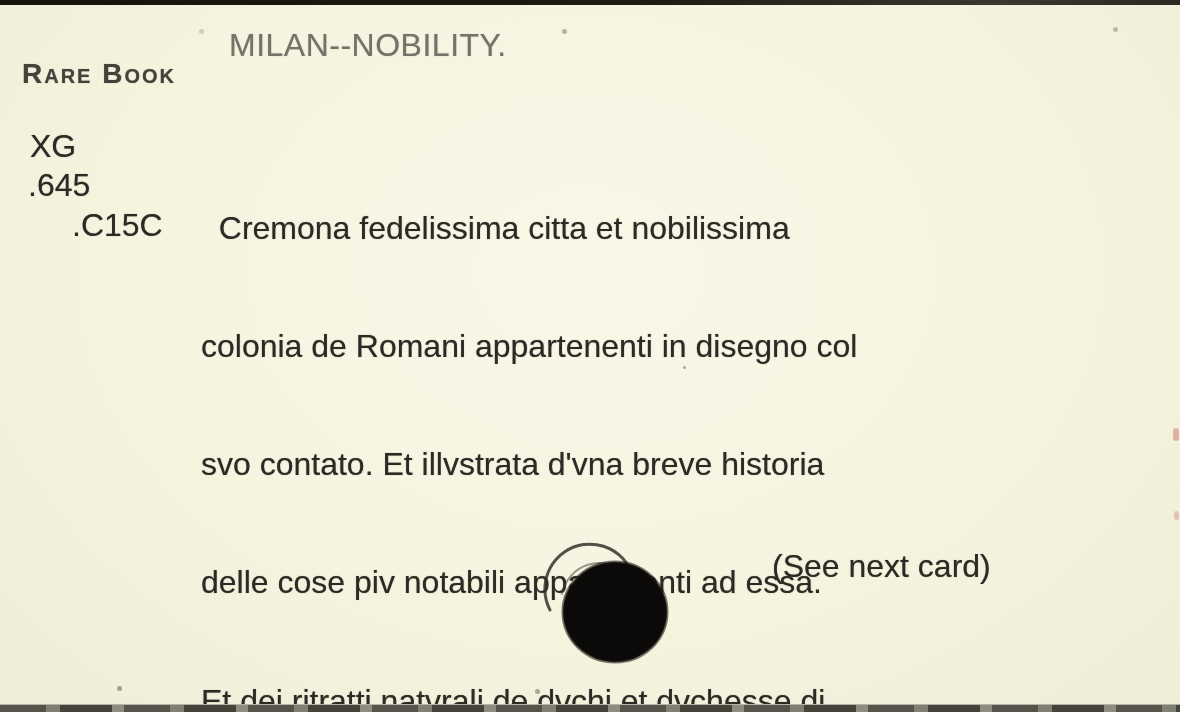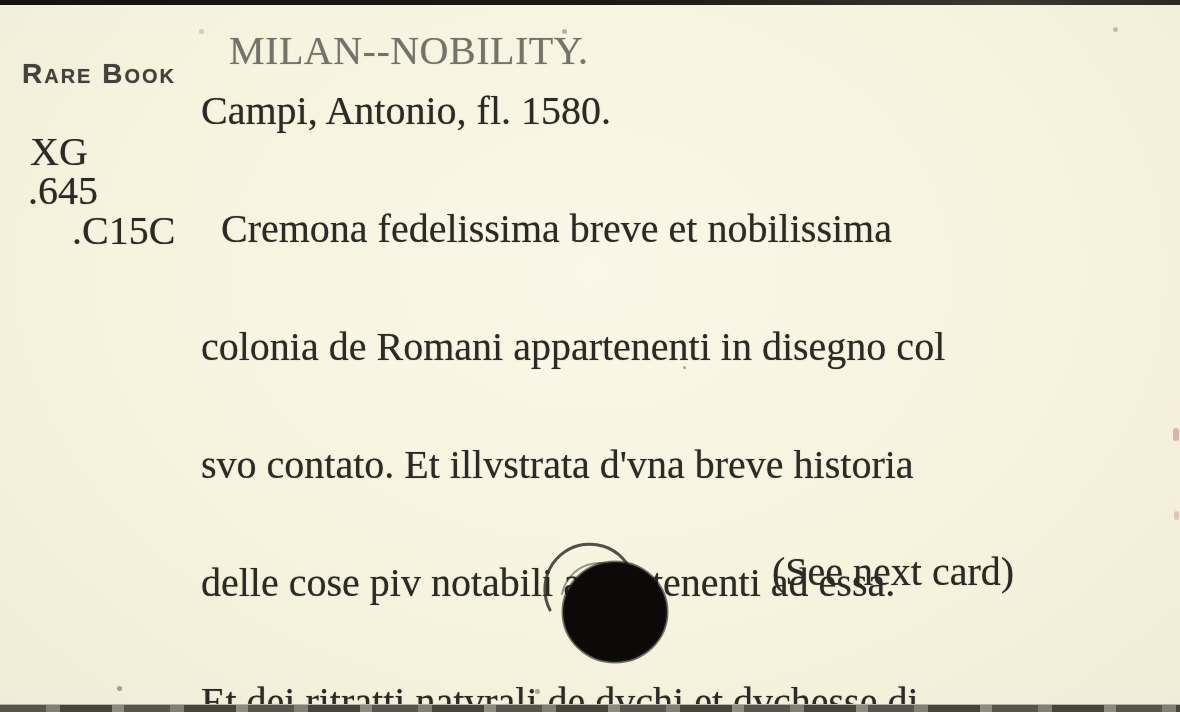--- a/index.html
+++ b/index.html
@@ -24,22 +24,22 @@
     position: absolute; left: 0; bottom: 0;
     width: 100%; height: 7px;
     border-top: 1px solid #b3b2a4;
     background: repeating-linear-gradient(90deg,
       #56554c 0px, #56554c 46px,
       #807f74 46px, #807f74 60px,
       #45443b 60px, #45443b 112px,
       #8d8c80 112px, #8d8c80 124px);
   }
   .tw {
-    font-family: Liberation Serif, serif;
-    font-size: 40px;
+    font-family: Liberation Sans, sans-serif;
+    font-size: 32px;
     color: #2c2a25;
     white-space: pre;
     text-shadow: 0 0 1px rgba(44, 42, 37, 0.55);
   }
   .heading {
     position: absolute; left: 229px; top: 27px;
     color: #74736a;
     letter-spacing: 0.5px;
     text-shadow: 0 0 1px rgba(116, 115, 106, 0.5);
   }
@@ -101,24 +101,23 @@
   <div class="stamp">
     <div>Rare Book</div>
   </div>
 
   <div class="callnum">
     <div class="tw cn cn0">XG</div>
     <div class="tw cn cn1">.645</div>
     <div class="tw cn cn2">.C15C</div>
   </div>
 
-  <div class="tw author">Campi, Antonio, fl. 1580.</div>
 
   <div class="tw bodyblock">
-    <div>  Cremona fedelissima breve et nobilissima</div>
+    <div>  Cremona fedelissima citta et nobilissima</div>
     <div>colonia de Romani appartenenti in disegno col</div>
     <div>svo contato. Et illvstrata d'vna breve historia</div>
     <div>delle cose piv notabili appartenenti ad essa.</div>
     <div>Et dei ritratti natvrali de dvchi et dvchesse di</div>
     
     
     
     
   </div>
 

